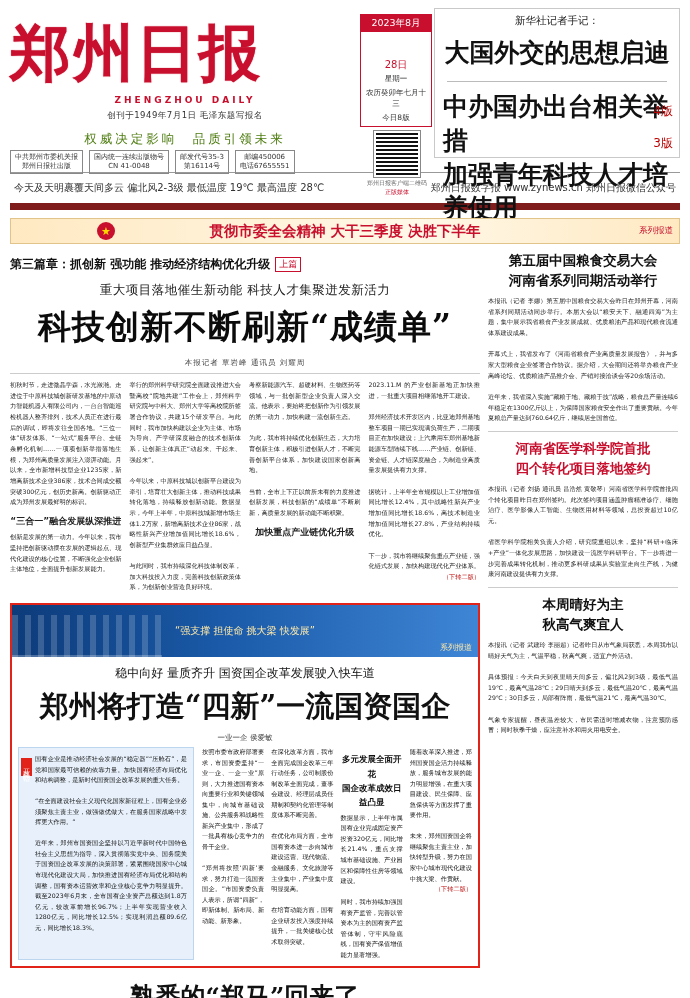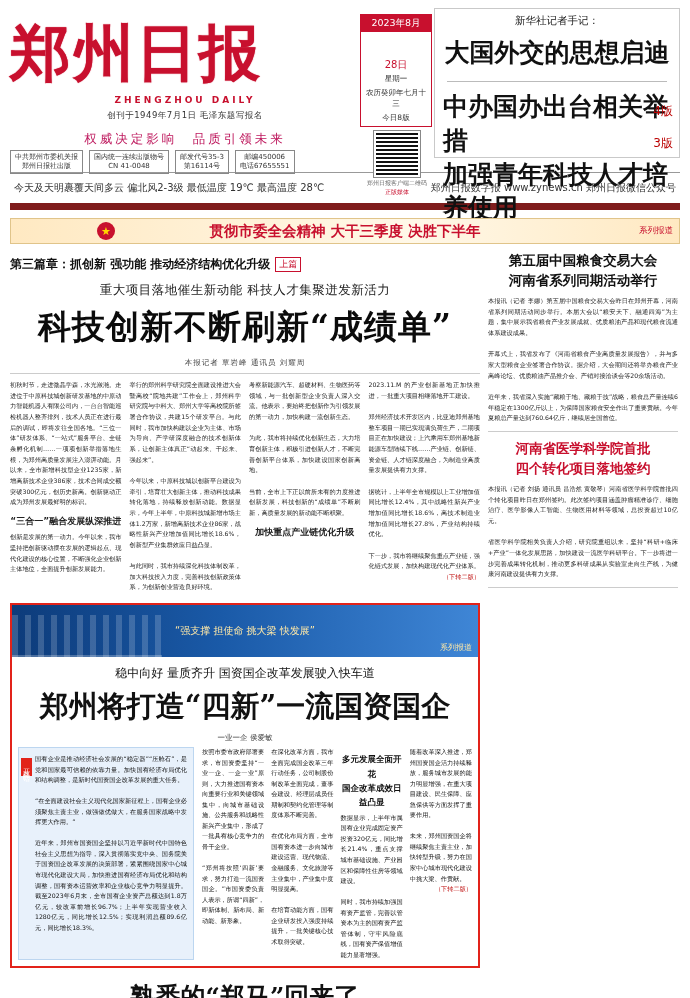--- a/index.html
+++ b/index.html
@@ -29,21 +29,21 @@
     text-shadow:0 0 1px #c8102e;
   }
   .logo-pinyin {
     text-align:center; font-size:9px; letter-spacing:3px; color:#c8102e;
     margin-top:12px; font-weight:bold;
   }
   .logo-sub {
     text-align:center; font-size:8.5px; color:#333; margin-top:5px; letter-spacing:0.5px;
   }
   .logo-slogan {
-    margin-top:9px; text-align:center; font-size:12.5px; color:#be185d; letter-spacing:3px;
+    margin-top:9px; text-align:center; font-size:12.5px; color:#4d7c0f; letter-spacing:3px;
     font-family:"DejaVu Serif","Liberation Serif",serif;
   }
   .mh-mid { width:74px; padding-top:6px; }
   .datebox { border:1px solid #c8102e; width:72px; }
   .datebox .dline1 { background:#c8102e; color:#fff; font-size:9.5px; text-align:center; padding:2px 0; }
   .datebox .dnum { text-align:center; font-size:23px; font-weight:bold; color:#c8102e; line-height:1.1; padding-top:16px;}
   .datebox .dnum span { font-size:10px; font-weight:normal; }
   .datebox .dsmall { text-align:center; font-size:7.5px; color:#333; line-height:1.35; padding:1px 2px 3px; }
   .qr { width:46px; height:46px; margin:4px auto 0; background:
       repeating-linear-gradient(0deg,#111 0 2px,#fff 2px 4px),
@@ -311,16 +311,25 @@
 
 近年来，我省深入实施“藏粮于地、藏粮于技”战略，粮食总产量连续6年稳定在1300亿斤以上，为保障国家粮食安全作出了重要贡献。今年夏粮总产量达到760.64亿斤，继续居全国首位。</div>
       </div>
       <div class="rbox">
         <div class="r-head red" style="white-space:pre-line">河南省医学科学院首批
 四个转化项目落地签约</div>
         <div class="r-body" style="white-space:pre-line">本报讯（记者 刘扬 通讯员 吕浩然 黄敬琴）河南省医学科学院首批四个转化项目昨日在郑州签约。此次签约项目涵盖肿瘤精准诊疗、细胞治疗、医学影像人工智能、生物医用材料等领域，总投资超过10亿元。
 
 省医学科学院相关负责人介绍，研究院重组以来，坚持“科研+临床+产业”一体化发展思路，加快建设一流医学科研平台。下一步将进一步完善成果转化机制，推动更多科研成果从实验室走向生产线，为健康河南建设提供有力支撑。</div>
       </div>
+      <div class="rbox" style="border-bottom:none">
+        <div class="r-head" style="white-space:pre-line">本周晴好为主
+秋高气爽宜人</div>
+        <div class="r-body" style="white-space:pre-line">本报讯（记者 武建玲 李丽超）记者昨日从市气象局获悉，本周我市以晴好天气为主，气温平稳，秋高气爽，适宜户外活动。
+
+具体预报：今天白天到夜里晴天间多云，偏北风2到3级，最低气温19℃，最高气温28℃；29日晴天到多云，最低气温20℃，最高气温29℃；30日多云，局部有阵雨，最低气温21℃，最高气温30℃。
+
+气象专家提醒，昼夜温差较大，市民需适时增减衣物，注意预防感冒；同时秋季干燥，应注意补水和用火用电安全。</div>
+      </div>
     </div>
   </div>
 
 </div>
 
 </body></html>

